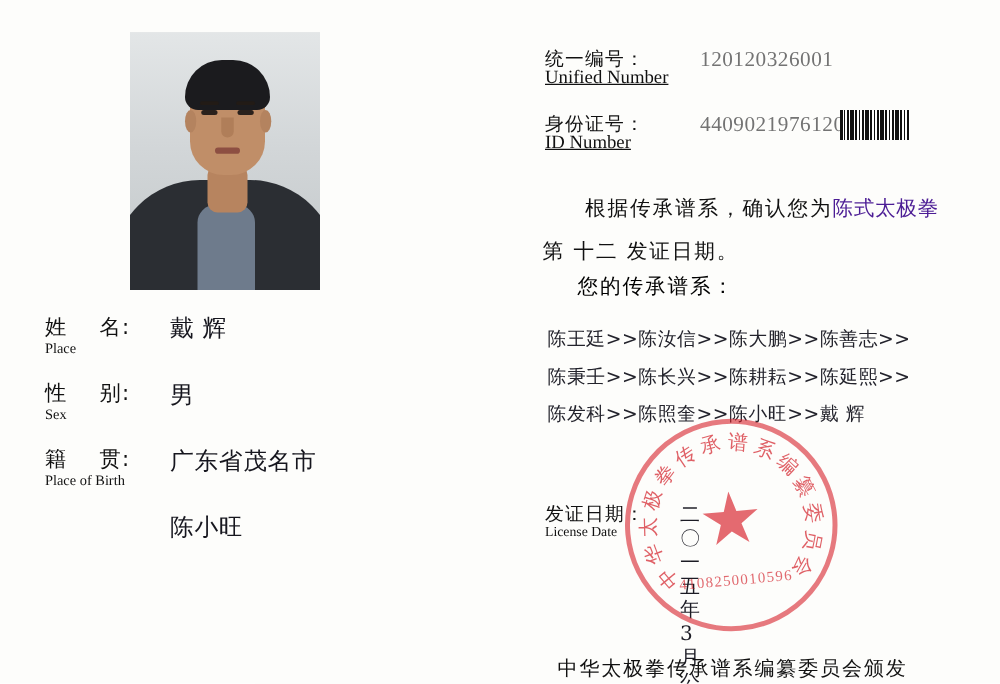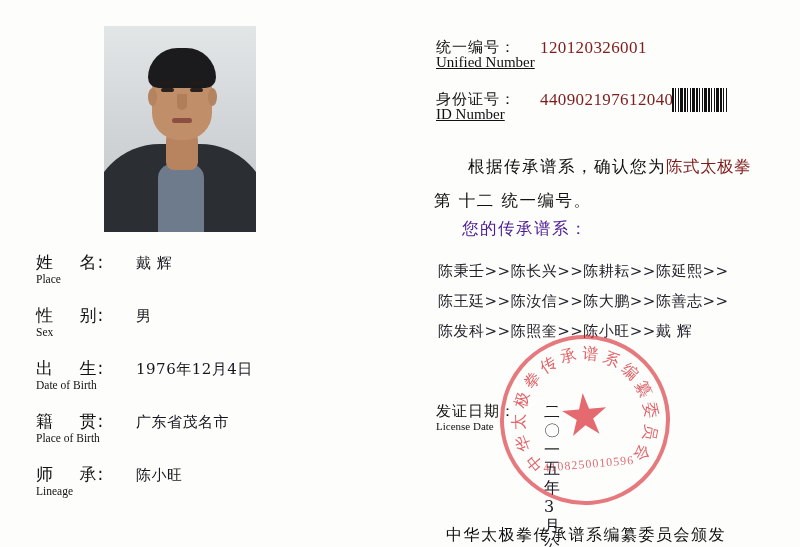--- a/index.html
+++ b/index.html
@@ -167,21 +167,21 @@
   .label-block {
     position: absolute;
     left: 0;
     top: 0;
     width: 96px;
   }
   .value {
     position: absolute;
     left: 100px;
     top: 0;
-    font-size: 15px;
+    font-size: 19px;
     color: #1a1a22;
     line-height: 22px;
     letter-spacing: 0.5px;
     font-family: "DejaVu Sans", sans-serif;
   }
   .value.handwritten {
     font-family: "DejaVu Serif", serif;
     color: #16161e;
   }
 
@@ -207,25 +207,25 @@
   .num-row .lbl-en {
     font-family: "Liberation Serif", serif;
     font-size: 15px;
     color: #111;
     display: block;
     line-height: 12px;
     text-decoration: underline;
   }
   .num-row .num-val {
     position: absolute;
-    left: 104px;
+    left: 124px;
     top: 0;
     font-family: "Liberation Serif", serif;
     font-size: 17px;
-    color: #7f1d1d;
+    color: #737373;
     letter-spacing: 0.4px;
     line-height: 19px;
   }
   #unified-row { top: 38px; }
   #id-row { top: 90px; }
 
   .barcode {
     position: absolute;
     left: 272px;
     top: 88px;
@@ -245,30 +245,30 @@
     top: 150px;
     width: 352px;
     font-size: 16.5px;
     color: #111;
     line-height: 34px;
     letter-spacing: 1.5px;
   }
   .body-text .indent { display: inline-block; width: 34px; }
   .style-name {
     font-family: "DejaVu Serif", serif;
-    color: #7f1d1d;
+    color: #4c1d95;
     letter-spacing: 0.5px;
   }
 
   .lineage-head {
     position: absolute;
     left: 62px;
     top: 218px;
     font-size: 16.5px;
-    color: #4c1d95;
+    color: #000000;
     letter-spacing: 1.5px;
   }
   .lineage-lines {
     position: absolute;
     left: 38px;
     top: 256px;
     width: 356px;
     font-family: "DejaVu Serif", serif;
     font-size: 15px;
     color: #23232c;
@@ -408,41 +408,30 @@
       </div>
 
       <div class="field-row">
         <div class="label-block">
           <div class="label-cn">性    别:</div>
           <div class="label-en">Sex</div>
         </div>
         <div class="value handwritten">男</div>
       </div>
 
-      <div class="field-row">
-        <div class="label-block">
-          <div class="label-cn">出    生:</div>
-          <div class="label-en">Date of Birth</div>
-        </div>
-        <div class="value handwritten">1976年12月4日</div>
-      </div>
 
       <div class="field-row">
         <div class="label-block">
           <div class="label-cn">籍    贯:</div>
           <div class="label-en">Place of Birth</div>
         </div>
         <div class="value handwritten">广东省茂名市</div>
       </div>
 
       <div class="field-row">
-        <div class="label-block">
-          <div class="label-cn">师    承:</div>
-          <div class="label-en">Lineage</div>
-        </div>
         <div class="value handwritten">陈小旺</div>
       </div>
 
     </div>
   </div>
 
   <div class="right-col">
 
     <div class="num-row" id="unified-row">
       <span class="lbl-cn">统一编号：</span>
@@ -453,28 +442,28 @@
     <div class="num-row" id="id-row">
       <span class="lbl-cn">身份证号：</span>
       <span class="lbl-en">ID Number</span>
       <span class="num-val">440902197612040</span>
     </div>
 
     <div class="barcode"></div>
 
     <div class="body-text">
       <span class="indent"></span><span>根据传承谱系，确认您为</span><span class="style-name">陈式太极拳</span><br>
-      <span>第 十二 统一编号。</span>
+      <span>第 十二 发证日期。</span>
     </div>
 
     <div class="lineage-head">您的传承谱系：</div>
 
     <div class="lineage-lines">
+      <div>陈王廷&gt;&gt;陈汝信&gt;&gt;陈大鹏&gt;&gt;陈善志&gt;&gt;</div>
       <div>陈秉壬&gt;&gt;陈长兴&gt;&gt;陈耕耘&gt;&gt;陈延熙&gt;&gt;</div>
-      <div>陈王廷&gt;&gt;陈汝信&gt;&gt;陈大鹏&gt;&gt;陈善志&gt;&gt;</div>
       <div>陈发科&gt;&gt;陈照奎&gt;&gt;陈小旺&gt;&gt;戴  辉</div>
     </div>
 
     <div class="license-row">
       <span class="lbl-cn">发证日期：</span>
       <span class="lbl-en">License Date</span>
       <span class="license-date">二〇一五年 3 月 公日</span>
     </div>
 
     <div class="issuer">中华太极拳传承谱系编纂委员会颁发</div>

